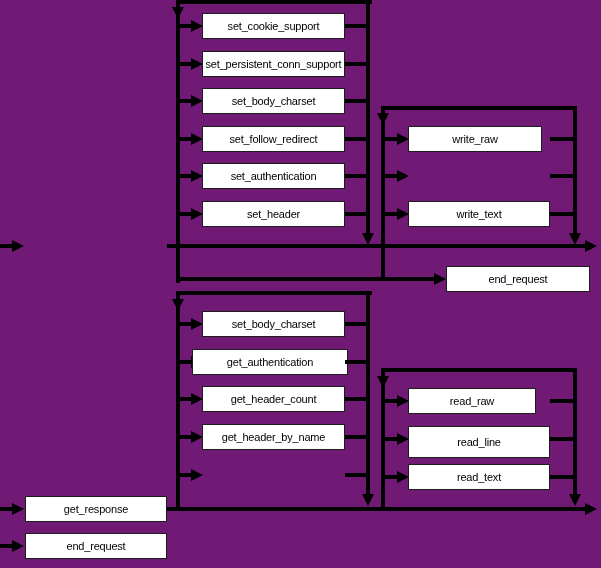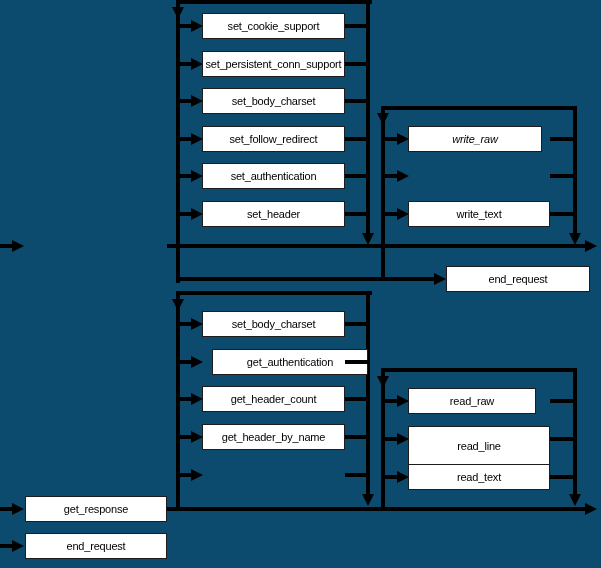--- a/index.html
+++ b/index.html
@@ -1,20 +1,20 @@
 <!DOCTYPE html>
 <html><head>
 <meta charset="utf-8">
 <style>
   html, body { margin: 0; padding: 0; background: #ffffff; }
   .canvas {
     position: relative;
     width: 601px;
     height: 568px;
-    background: #0c4a6e;
+    background: #701a75;
     font-family: "Liberation Sans", sans-serif;
     overflow: hidden;
     text-align: right;
   }
   .hline, .vline { position: absolute; background: #000000; }
   .arrow-right {
     position: absolute; width: 0; height: 0;
     border-top: 6px solid transparent;
     border-bottom: 6px solid transparent;
     border-left: 12px solid #000000;
@@ -81,21 +81,21 @@
   <div class="hline" style="left:345px; top:212px; width:25px; height:4px;"></div>
 
   <div class="hline" style="left:381px; top:106px; width:196px; height:4px;"></div>
   <div class="vline" style="left:381px; top:106px; width:4px; height:175px;"></div>
   <div class="arrow-down" style="left:377px; top:113px;"></div>
   <div class="vline" style="left:573px; top:106px; width:4px; height:127px;"></div>
   <div class="arrow-down" style="left:569px; top:233px;"></div>
 
   <div class="hline" style="left:385px; top:137px; width:13px; height:4px;"></div>
   <div class="arrow-right" style="left:397px; top:133px;"></div>
-  <div class="node" style="left:408px; top:126px; width:134px; height:26px;font-style:italic;">write_raw</div>
+  <div class="node" style="left:408px; top:126px; width:134px; height:26px;">write_raw</div>
   <div class="hline" style="left:550px; top:137px; width:25px; height:4px;"></div>
 
   <div class="hline" style="left:385px; top:174px; width:13px; height:4px;"></div>
   <div class="arrow-right" style="left:397px; top:170px;"></div>
   <div class="hline" style="left:550px; top:174px; width:25px; height:4px;"></div>
 
   <div class="hline" style="left:385px; top:212px; width:13px; height:4px;"></div>
   <div class="arrow-right" style="left:397px; top:208px;"></div>
   <div class="node" style="left:408px; top:201px; width:142px; height:26px;">write_text</div>
   <div class="hline" style="left:550px; top:212px; width:25px; height:4px;"></div>
@@ -115,21 +115,21 @@
   <div class="vline" style="left:366px; top:291px; width:4px; height:203px;"></div>
   <div class="arrow-down" style="left:362px; top:494px;"></div>
 
   <div class="hline" style="left:178px; top:322px; width:14px; height:4px;"></div>
   <div class="arrow-right" style="left:191px; top:318px;"></div>
   <div class="node" style="left:202px; top:311px; width:143px; height:26px;">set_body_charset</div>
   <div class="hline" style="left:345px; top:322px; width:25px; height:4px;"></div>
 
   <div class="hline" style="left:178px; top:360px; width:14px; height:4px;"></div>
   <div class="arrow-right" style="left:191px; top:356px;"></div>
-  <div class="node" style="left:212px; top:349px; width:156px; height:26px;">get_authentication</div>
+  <div class="node" style="left:192px; top:349px; width:156px; height:26px;">get_authentication</div>
   <div class="hline" style="left:345px; top:360px; width:25px; height:4px;"></div>
 
   <div class="hline" style="left:178px; top:397px; width:14px; height:4px;"></div>
   <div class="arrow-right" style="left:191px; top:393px;"></div>
   <div class="node" style="left:202px; top:386px; width:143px; height:26px;">get_header_count</div>
   <div class="hline" style="left:345px; top:397px; width:25px; height:4px;"></div>
 
   <div class="hline" style="left:178px; top:435px; width:14px; height:4px;"></div>
   <div class="arrow-right" style="left:191px; top:431px;"></div>
   <div class="node" style="left:202px; top:424px; width:143px; height:26px;">get_header_by_name</div>
@@ -145,21 +145,21 @@
   <div class="vline" style="left:573px; top:368px; width:4px; height:126px;"></div>
   <div class="arrow-down" style="left:569px; top:494px;"></div>
 
   <div class="hline" style="left:385px; top:399px; width:13px; height:4px;"></div>
   <div class="arrow-right" style="left:397px; top:395px;"></div>
   <div class="node" style="left:408px; top:388px; width:128px; height:26px;">read_raw</div>
   <div class="hline" style="left:550px; top:399px; width:25px; height:4px;"></div>
 
   <div class="hline" style="left:385px; top:437px; width:13px; height:4px;"></div>
   <div class="arrow-right" style="left:397px; top:433px;"></div>
-  <div class="node" style="left:408px; top:426px; width:142px; height:39px;">read_line</div>
+  <div class="node" style="left:408px; top:426px; width:142px; height:32px;">read_line</div>
   <div class="hline" style="left:550px; top:437px; width:25px; height:4px;"></div>
 
   <div class="hline" style="left:385px; top:475px; width:13px; height:4px;"></div>
   <div class="arrow-right" style="left:397px; top:471px;"></div>
   <div class="node" style="left:408px; top:464px; width:142px; height:26px;">read_text</div>
   <div class="hline" style="left:550px; top:475px; width:25px; height:4px;"></div>
 
   <div class="hline" style="left:0; top:507px; width:13px; height:4px;"></div>
   <div class="arrow-right" style="left:12px; top:503px;"></div>
   <div class="node" style="left:25px; top:496px; width:142px; height:26px;">get_response</div>

